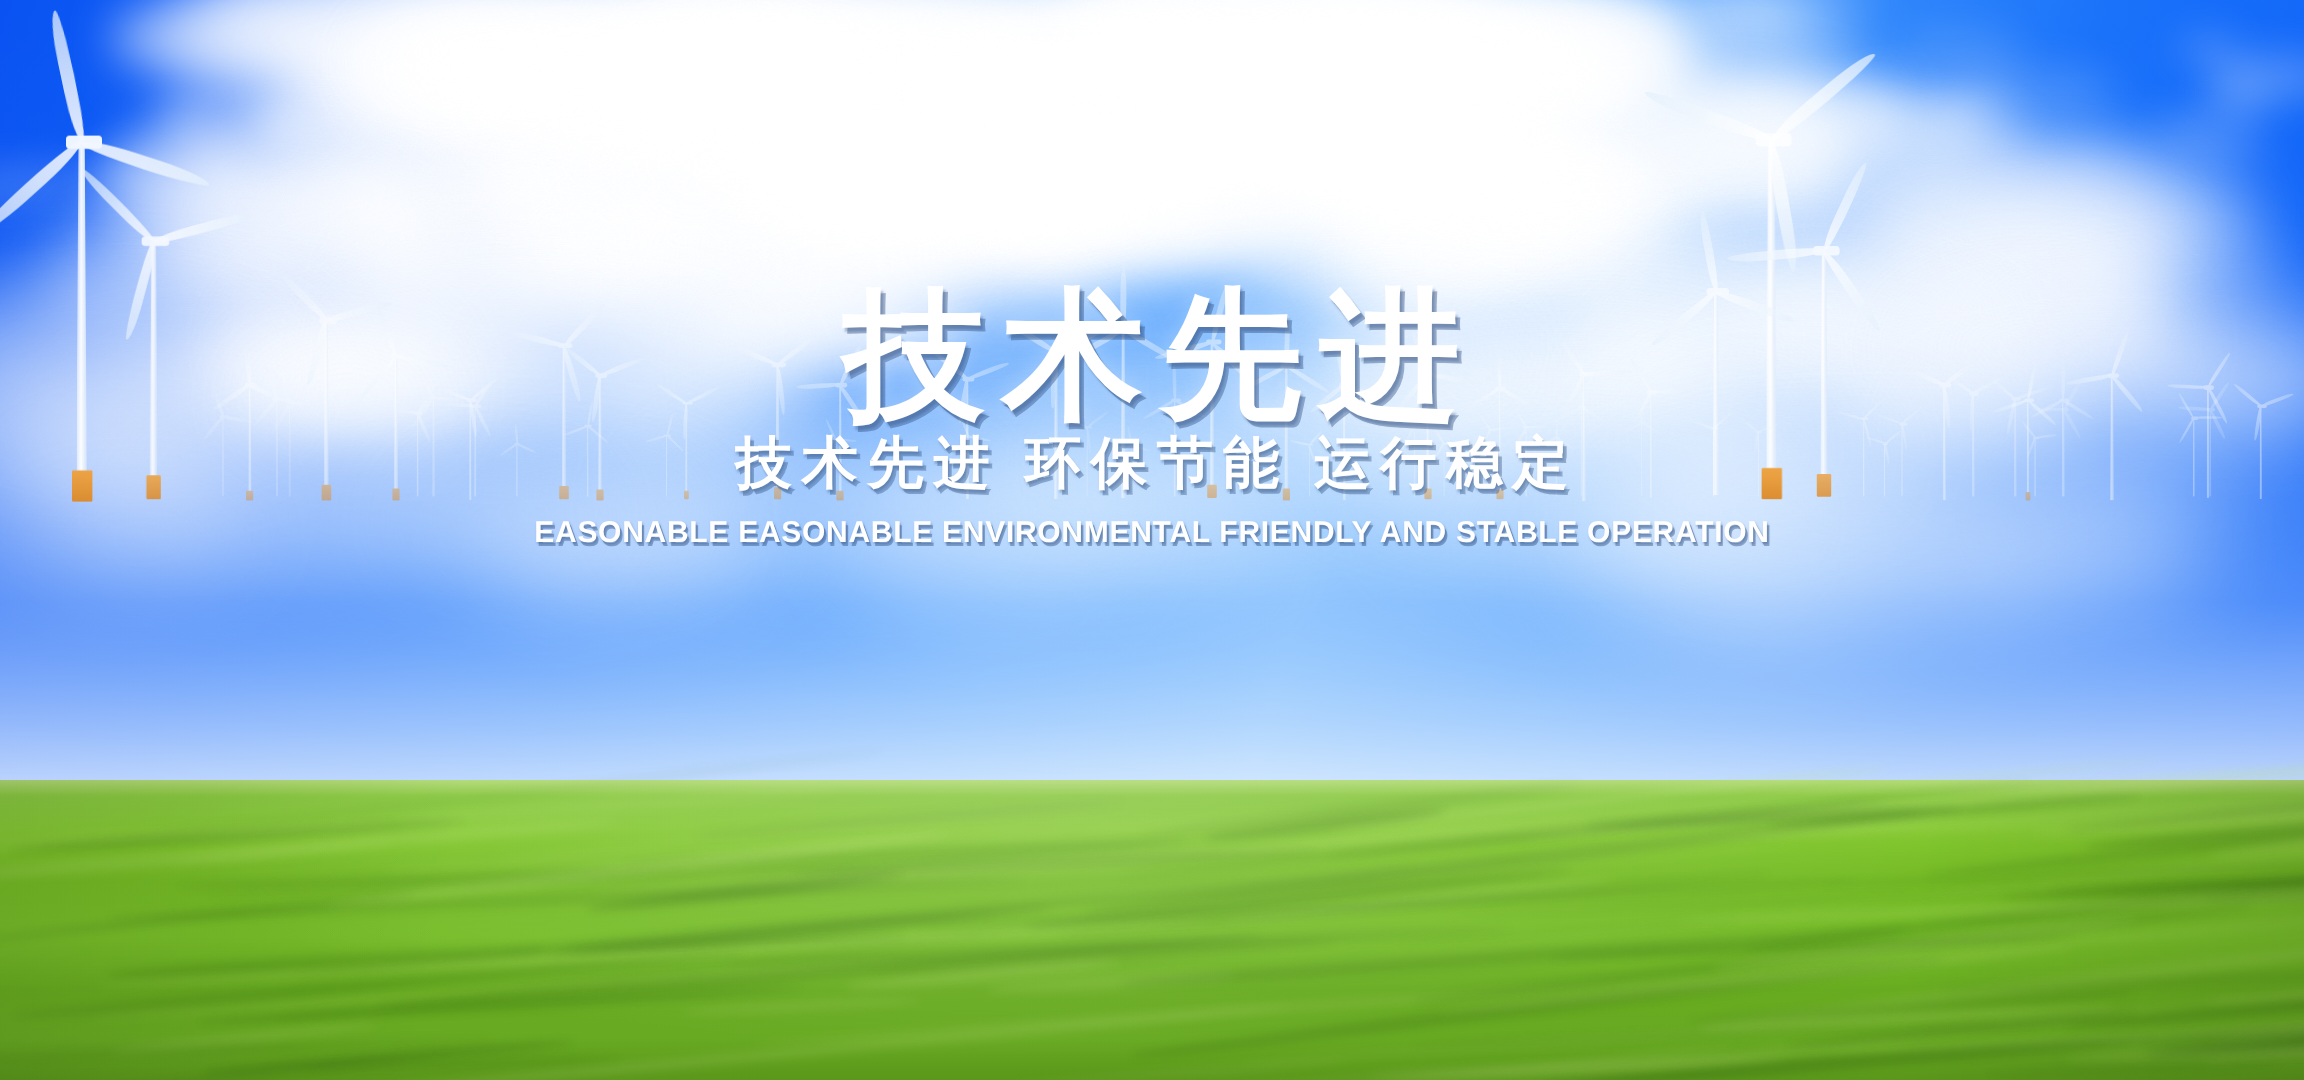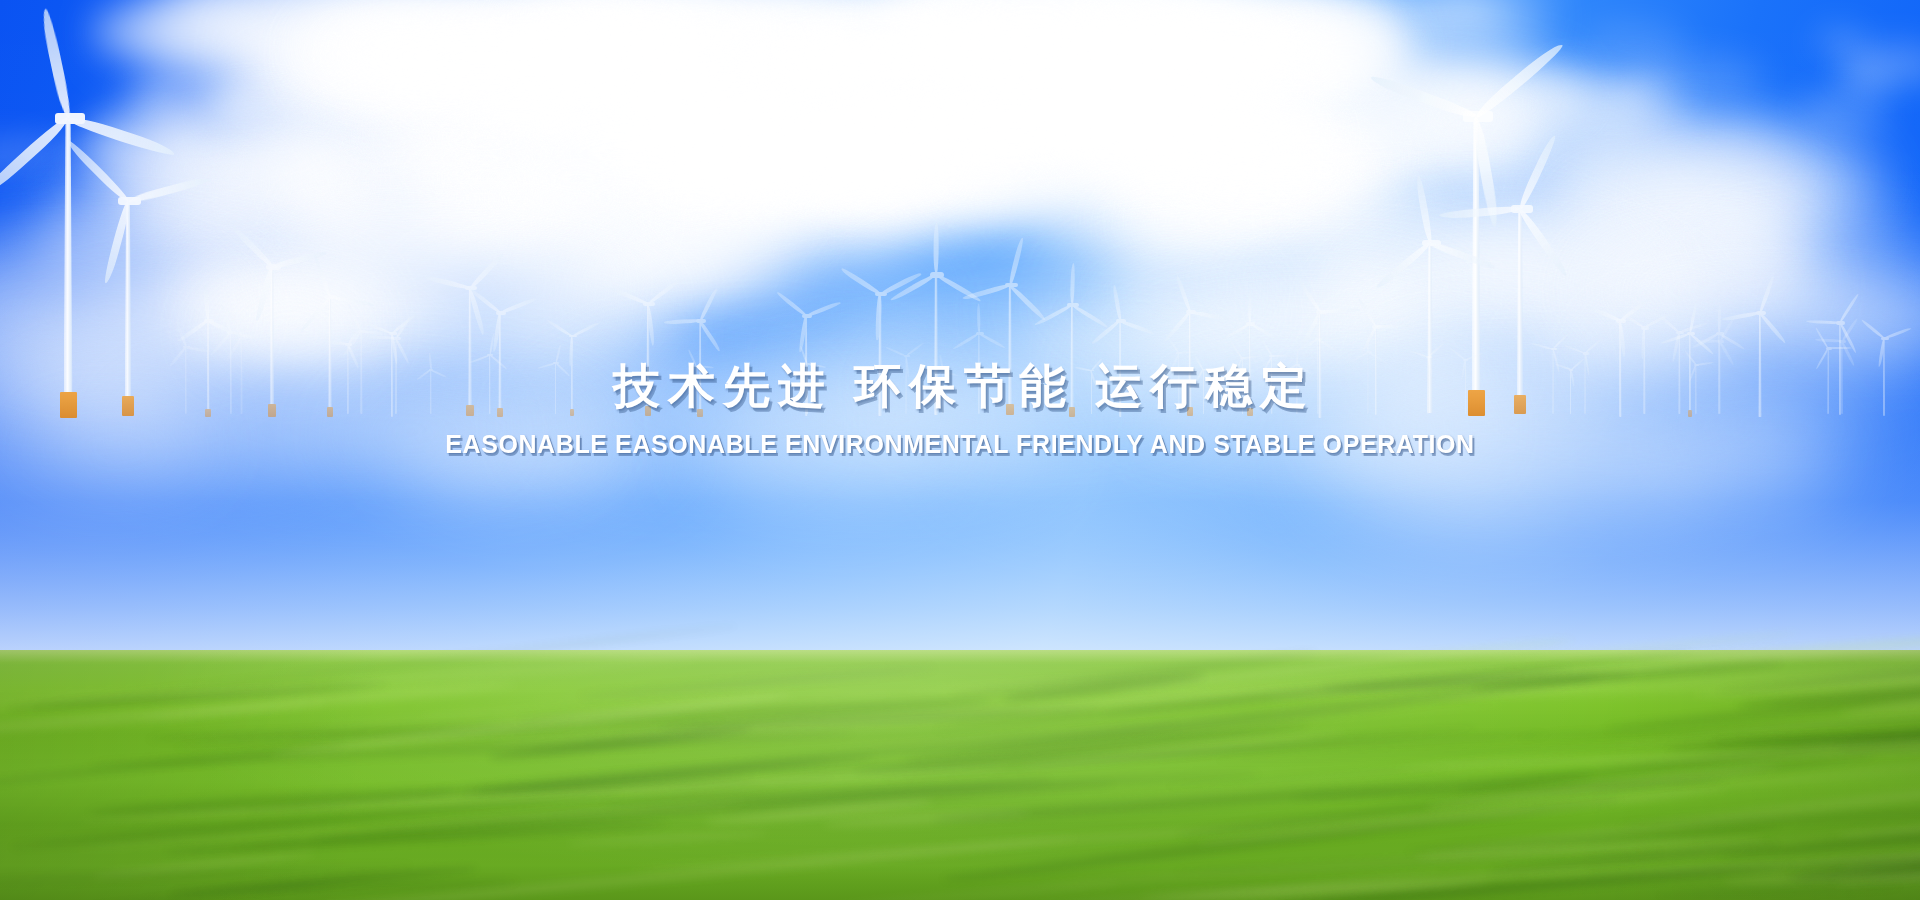--- a/index.html
+++ b/index.html
@@ -1178,17 +1178,18 @@
         <div class="stripe" style="left:1719px;top:176px;width:551px;height:9.2px;opacity:0.72;transform:rotate(-5.30deg)"></div>
         <div class="stripe" style="left:578px;top:29px;width:358px;height:6.8px;opacity:0.51;transform:rotate(-4.55deg)"></div>
         <div class="stripe l" style="left:1397px;top:97px;width:880px;height:7.9px;opacity:0.64;transform:rotate(-2.25deg)"></div>
         <div class="stripe l" style="left:1722px;top:220px;width:312px;height:10.8px;opacity:0.52;transform:rotate(-2.43deg)"></div>
       </div>
     <div class="ground-shade"></div>
     <div class="ground-vig"></div>
   </div>
 
   <div class="copy">
+    <div class="headline">技术先进</div>
     <div class="subhead">技术先进  环保节能  运行稳定</div>
     <div class="engline">EASONABLE EASONABLE ENVIRONMENTAL FRIENDLY AND STABLE OPERATION</div>
   </div>
 
 </div>
 
 </body></html>

